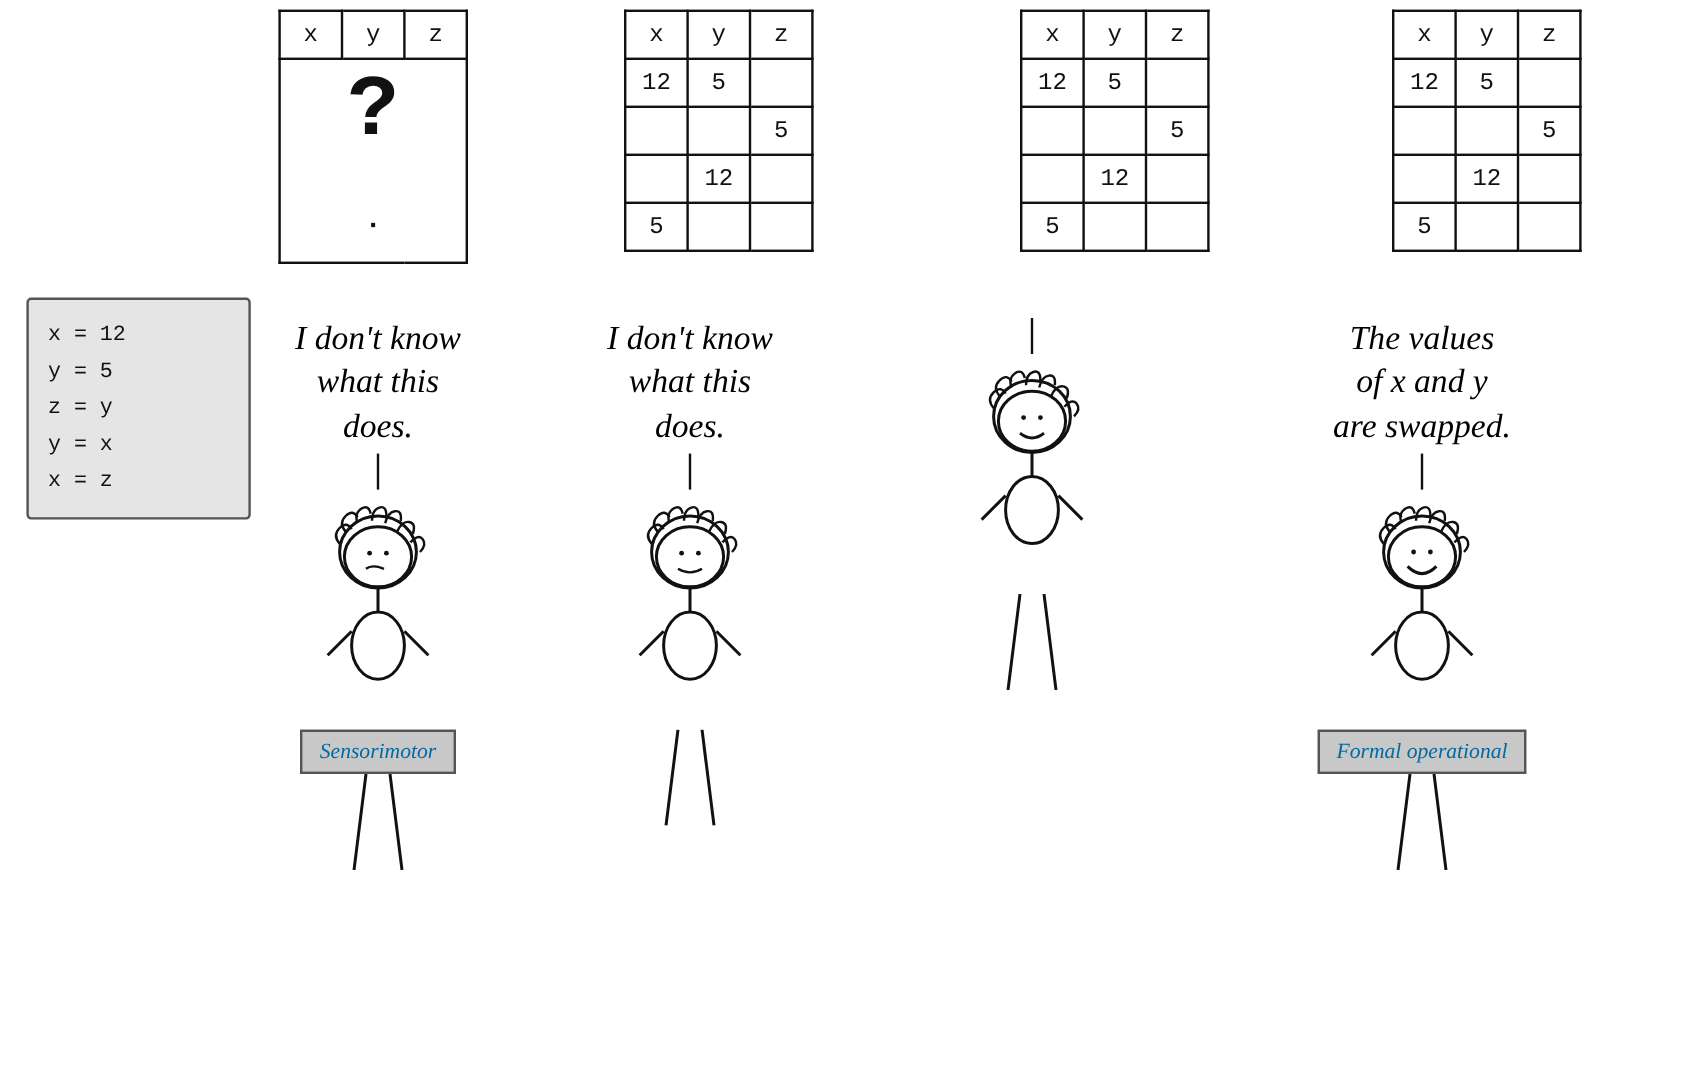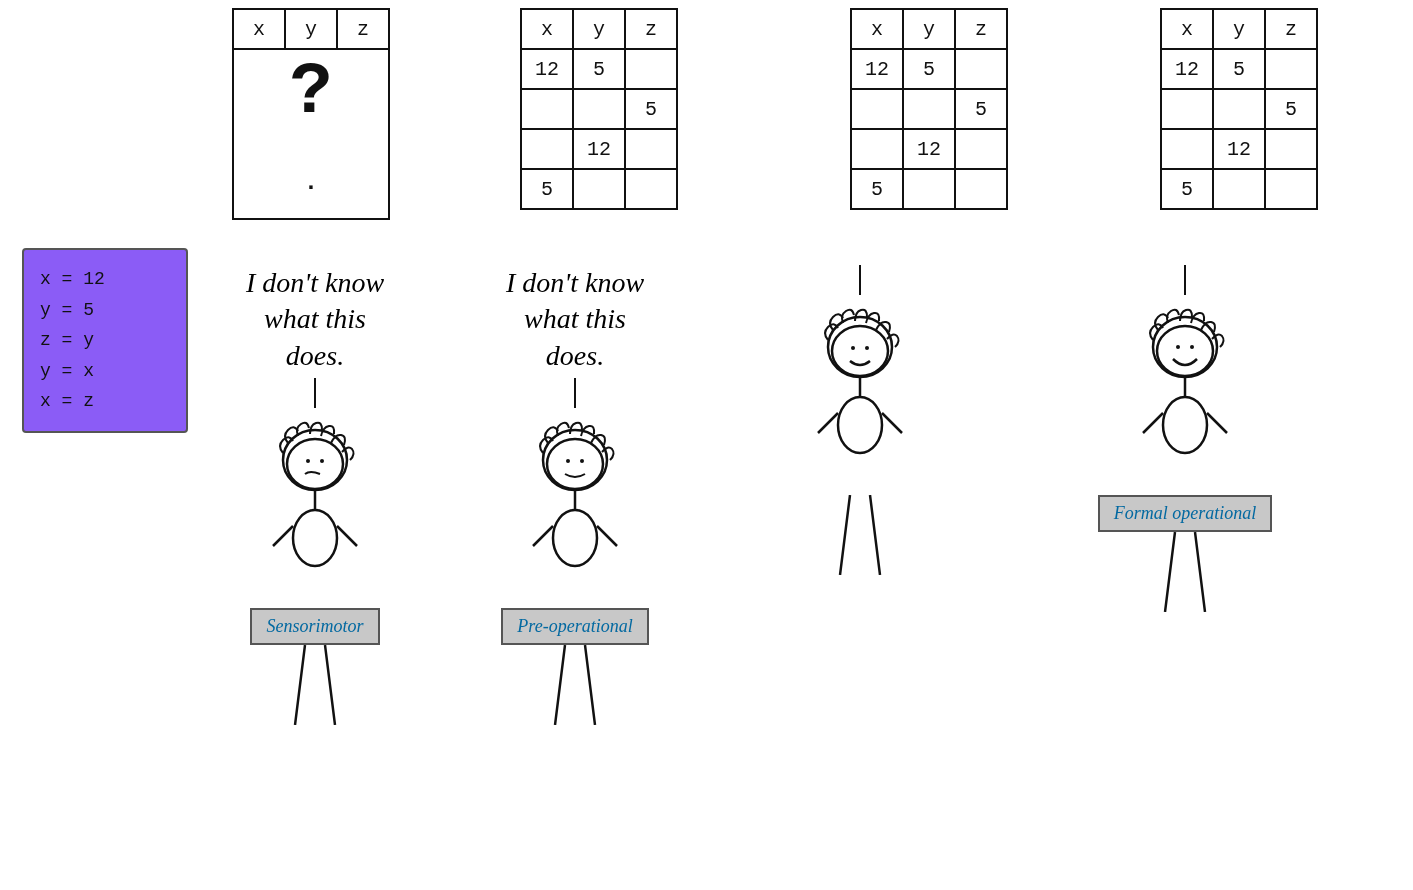--- a/index.html
+++ b/index.html
@@ -17,22 +17,22 @@
       height: 890px;
       position: relative;
       background: white;
     }
 
     
     .code-card {
       position: absolute;
       left: 22px;
       top: 248px;
-      width: 166px;
-      background: #8b5cf6;
+      width: 187px;
+      background: #e5e5e5;
       border: 2px solid #555;
       border-radius: 4px;
       padding: 14px 16px;
       font-family: 'Courier New', monospace;
       font-size: 18px;
       line-height: 1.7;
       color: #111;
     }
 
     
@@ -290,21 +290,20 @@
       <ellipse cx="60" cy="56" rx="28" ry="25" fill="white" stroke="#111" stroke-width="2.5"></ellipse>
 
       <path d="M50 66 Q60 72 70 66" fill="none" stroke="#111" stroke-width="2"></path>
       <circle cx="53" cy="53" r="2" fill="#111"></circle>
       <circle cx="67" cy="53" r="2" fill="#111"></circle>
       <line x1="60" y1="81" x2="60" y2="110" stroke="#111" stroke-width="2.5"></line>
       <ellipse cx="60" cy="130" rx="22" ry="28" fill="white" stroke="#111" stroke-width="2.5"></ellipse>
       <line x1="38" y1="118" x2="18" y2="138" stroke="#111" stroke-width="2.5"></line>
       <line x1="82" y1="118" x2="102" y2="138" stroke="#111" stroke-width="2.5"></line>
     </svg>
-    <div class="name-badge">Pre-operational</div>
     <svg width="80" height="80" viewBox="0 0 80 80" class="legs-svg">
       <line x1="30" y1="0" x2="20" y2="80" stroke="#111" stroke-width="2.5"></line>
       <line x1="50" y1="0" x2="60" y2="80" stroke="#111" stroke-width="2.5"></line>
     </svg>
   </div>
 
   <div style="position:absolute; left:745px; top:265px; display:flex; flex-direction:column; align-items:center; width:230px;">
     <div class="connector-line"></div>
     <svg width="120" height="200" viewBox="0 0 120 200" class="person-svg">
       <ellipse cx="60" cy="52" rx="32" ry="30" fill="white" stroke="#111" stroke-width="2.5"></ellipse>
@@ -324,20 +323,21 @@
       <line x1="38" y1="118" x2="18" y2="138" stroke="#111" stroke-width="2.5"></line>
       <line x1="82" y1="118" x2="102" y2="138" stroke="#111" stroke-width="2.5"></line>
     </svg>
     <svg width="80" height="80" viewBox="0 0 80 80" class="legs-svg">
       <line x1="30" y1="0" x2="20" y2="80" stroke="#111" stroke-width="2.5"></line>
       <line x1="50" y1="0" x2="60" y2="80" stroke="#111" stroke-width="2.5"></line>
     </svg>
   </div>
 
   <div style="position:absolute; left:1070px; top:265px; display:flex; flex-direction:column; align-items:center; width:230px;">
+    <div class="speech-text">The values<br>of x and y<br>are swapped.</div>
     <div class="connector-line"></div>
     <svg width="120" height="200" viewBox="0 0 120 200" class="person-svg">
       <ellipse cx="60" cy="52" rx="32" ry="30" fill="white" stroke="#111" stroke-width="2.5"></ellipse>
       <path d="M28 45 Q22 38 28 32 Q34 26 38 33" fill="none" stroke="#111" stroke-width="2"></path>
       <path d="M33 35 Q27 28 33 22 Q39 16 43 23" fill="none" stroke="#111" stroke-width="2"></path>
       <path d="M43 28 Q40 20 46 16 Q52 12 54 20" fill="none" stroke="#111" stroke-width="2"></path>
       <path d="M55 26 Q55 17 61 15 Q67 13 67 22" fill="none" stroke="#111" stroke-width="2"></path>
       <path d="M66 28 Q68 19 74 18 Q80 17 79 26" fill="none" stroke="#111" stroke-width="2"></path>
       <path d="M76 35 Q80 26 86 27 Q92 28 89 37" fill="none" stroke="#111" stroke-width="2"></path>
       <path d="M87 44 Q93 37 97 41 Q101 46 95 52" fill="none" stroke="#111" stroke-width="2"></path>

